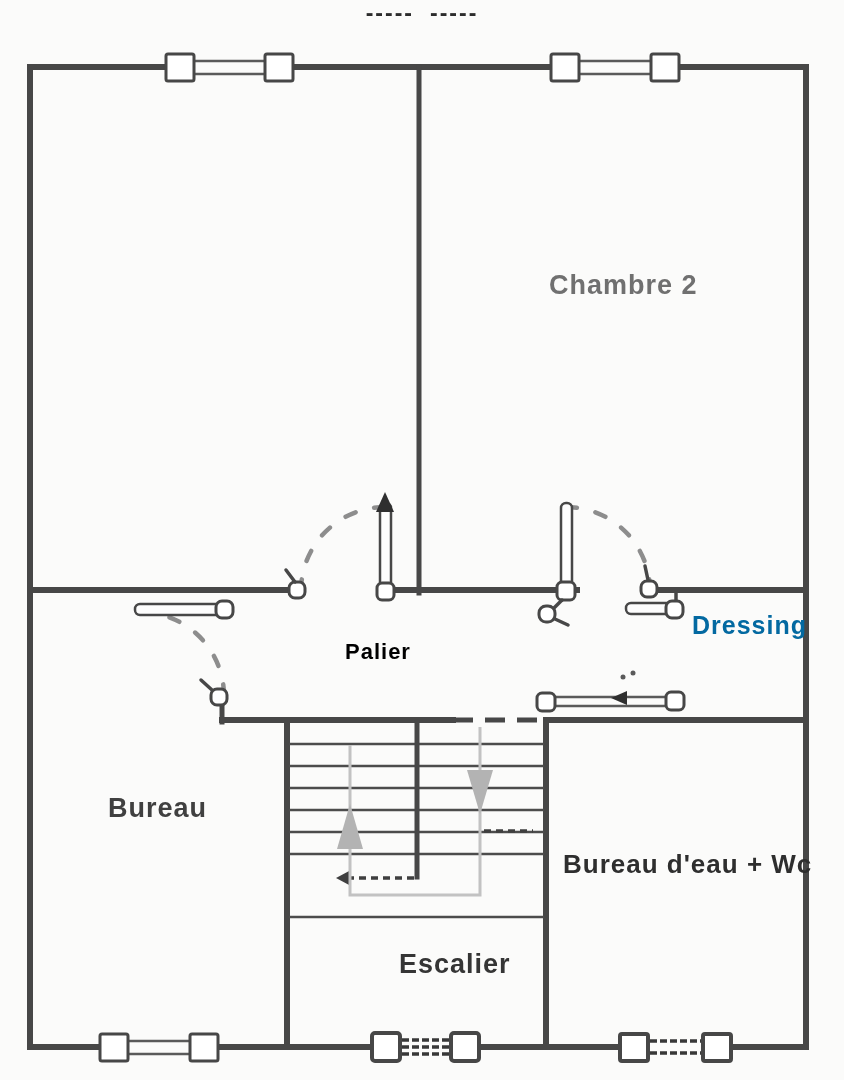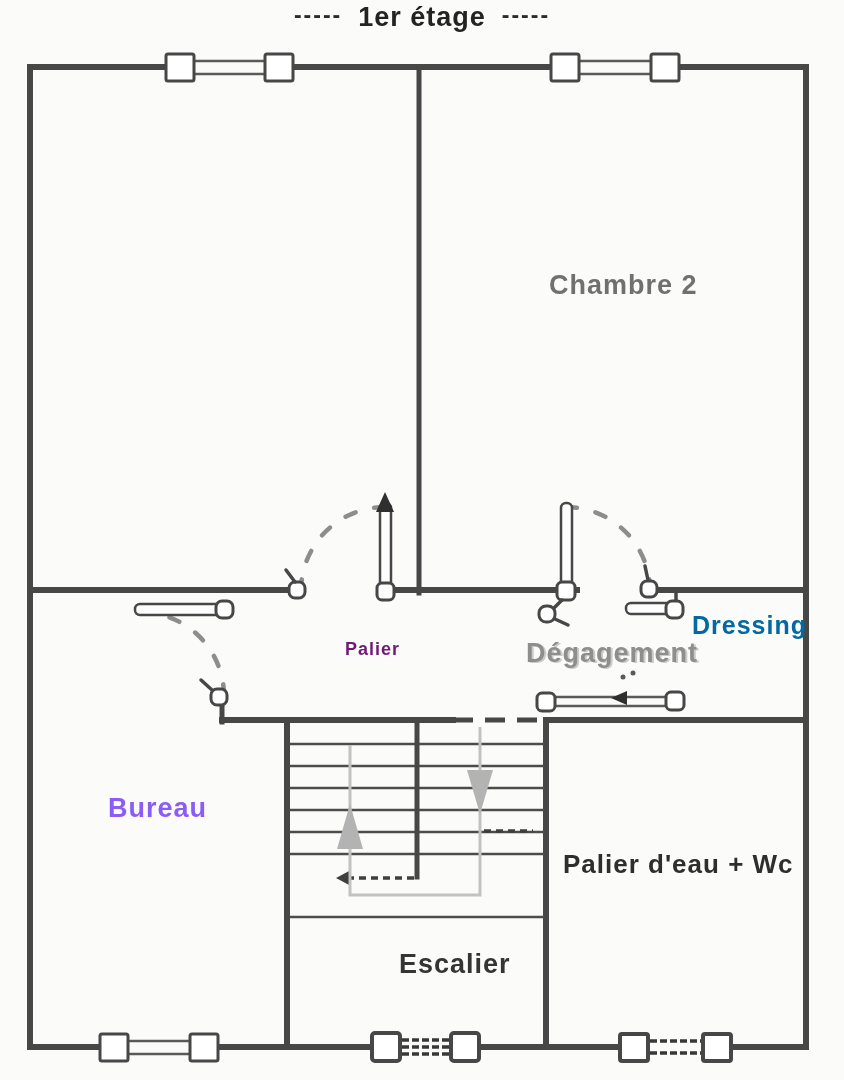--- a/index.html
+++ b/index.html
@@ -27,25 +27,25 @@
   .title-row{
     position:absolute;
     left:0;top:2px;width:844px;
     display:flex;justify-content:center;align-items:center;gap:16px;
     font-weight:700;
   }
   .title-dashes{font-size:23px;color:#2c2c2c;letter-spacing:2px;transform:translateY(-2px);}
   .title-text{font-size:27px;color:#232323;letter-spacing:1px;}
   .lbl-chambre1{left:137px;top:306px;font-size:27px;color:#626262;}
   .lbl-chambre2{left:549px;top:270px;font-size:27px;color:#707070;}
-  .lbl-palier{left:345px;top:639px;font-size:18px;color:#701a75;}
+  .lbl-palier{left:345px;top:639px;font-size:22px;color:#000000;}
   .lbl-degagement{left:526px;top:638px;font-size:27px;color:#8e8e8e;
     text-shadow:2px 1px 0 rgba(145,145,145,.45);}
   .lbl-dressing{left:692px;top:611px;font-size:25px;color:#0369a1;}
-  .lbl-bureau{left:108px;top:793px;font-size:27px;color:#8b5cf6;}
+  .lbl-bureau{left:108px;top:793px;font-size:27px;color:#404040;}
   .lbl-escalier{left:357px;top:949px;font-size:27px;color:#353535;margin-left:42px;}
   .lbl-salle-eau{left:563px;top:849px;font-size:26px;color:#2e2e2e;}
 
   .wall{stroke:#474747;stroke-width:6;fill:none;stroke-linecap:square;}
   .wall5{stroke:#474747;stroke-width:5;fill:none;stroke-linecap:square;}
   .dashopen{stroke:#474747;stroke-width:5;fill:none;stroke-dasharray:20 12;}
   .winline{stroke:#5a5a5a;stroke-width:2.5;fill:none;}
   .winline-dark{stroke:#383838;stroke-width:3.5;fill:none;stroke-dasharray:7 3;}
   .post{fill:#ffffff;stroke:#474747;stroke-width:3;}
   .leaf{fill:#fdfdfd;stroke:#474747;stroke-width:2.5;}
@@ -58,21 +58,20 @@
   .speck{fill:#5a5a5a;}
   .eraser{fill:#fbfbfa;stroke:none;}
 </style>
 </head>
 <body>
 
 <div class="sheet">
 
   <div class="title-row">
     <span class="title-dashes">-----</span>
-    <span class="title-text">1er étage</span>
     <span class="title-dashes">-----</span>
   </div>
 
   <svg width="844" height="1080" viewBox="0 0 844 1080">
 
     <g>
 
       <line class="wall" x1="30" y1="67" x2="806" y2="67"></line>
       <line class="wall" x1="30" y1="1047" x2="806" y2="1047"></line>
       <line class="wall" x1="30" y1="67" x2="30" y2="1047"></line>
@@ -200,19 +199,18 @@
       <line class="cutline" x1="484" y1="831" x2="533" y2="831"></line>
 
       <path class="graypath" d="M 350 745 L 350 895 L 480 895 L 480 727"></path>
       <polygon class="grayarrow" points="350,804 337,849 363,849"></polygon>
       <polygon class="grayarrow" points="480,814 467,770 493,770"></polygon>
     </g>
   </svg>
 
   <div class="label lbl-chambre2">Chambre 2</div>
   <div class="label lbl-palier">Palier</div>
-  <div class="label lbl-degagement">Dégagement</div>
   <div class="label lbl-dressing">Dressing</div>
   <div class="label lbl-bureau">Bureau</div>
   <div class="label lbl-escalier">Escalier</div>
-  <div class="label lbl-salle-eau">Palier d'eau + Wc</div>
+  <div class="label lbl-salle-eau">Bureau d'eau + Wc</div>
 
 </div>
 
 </body></html>

